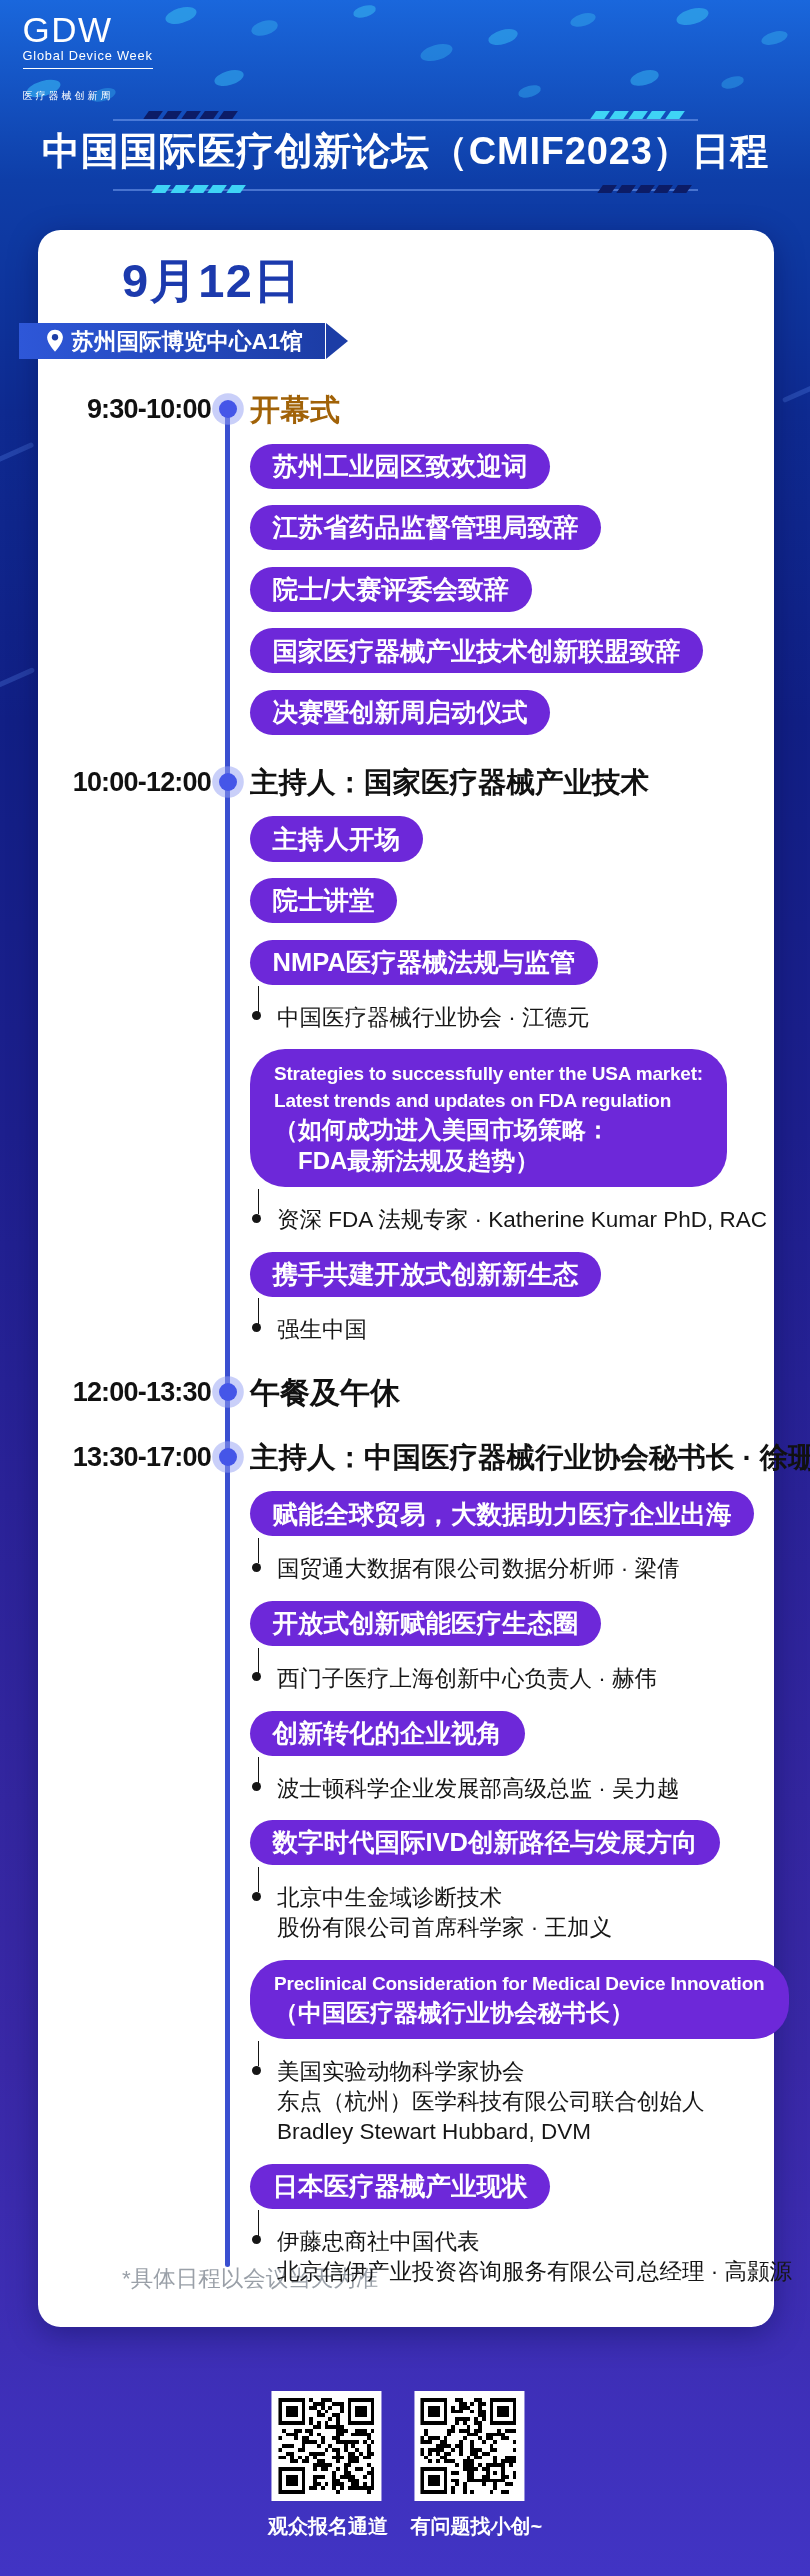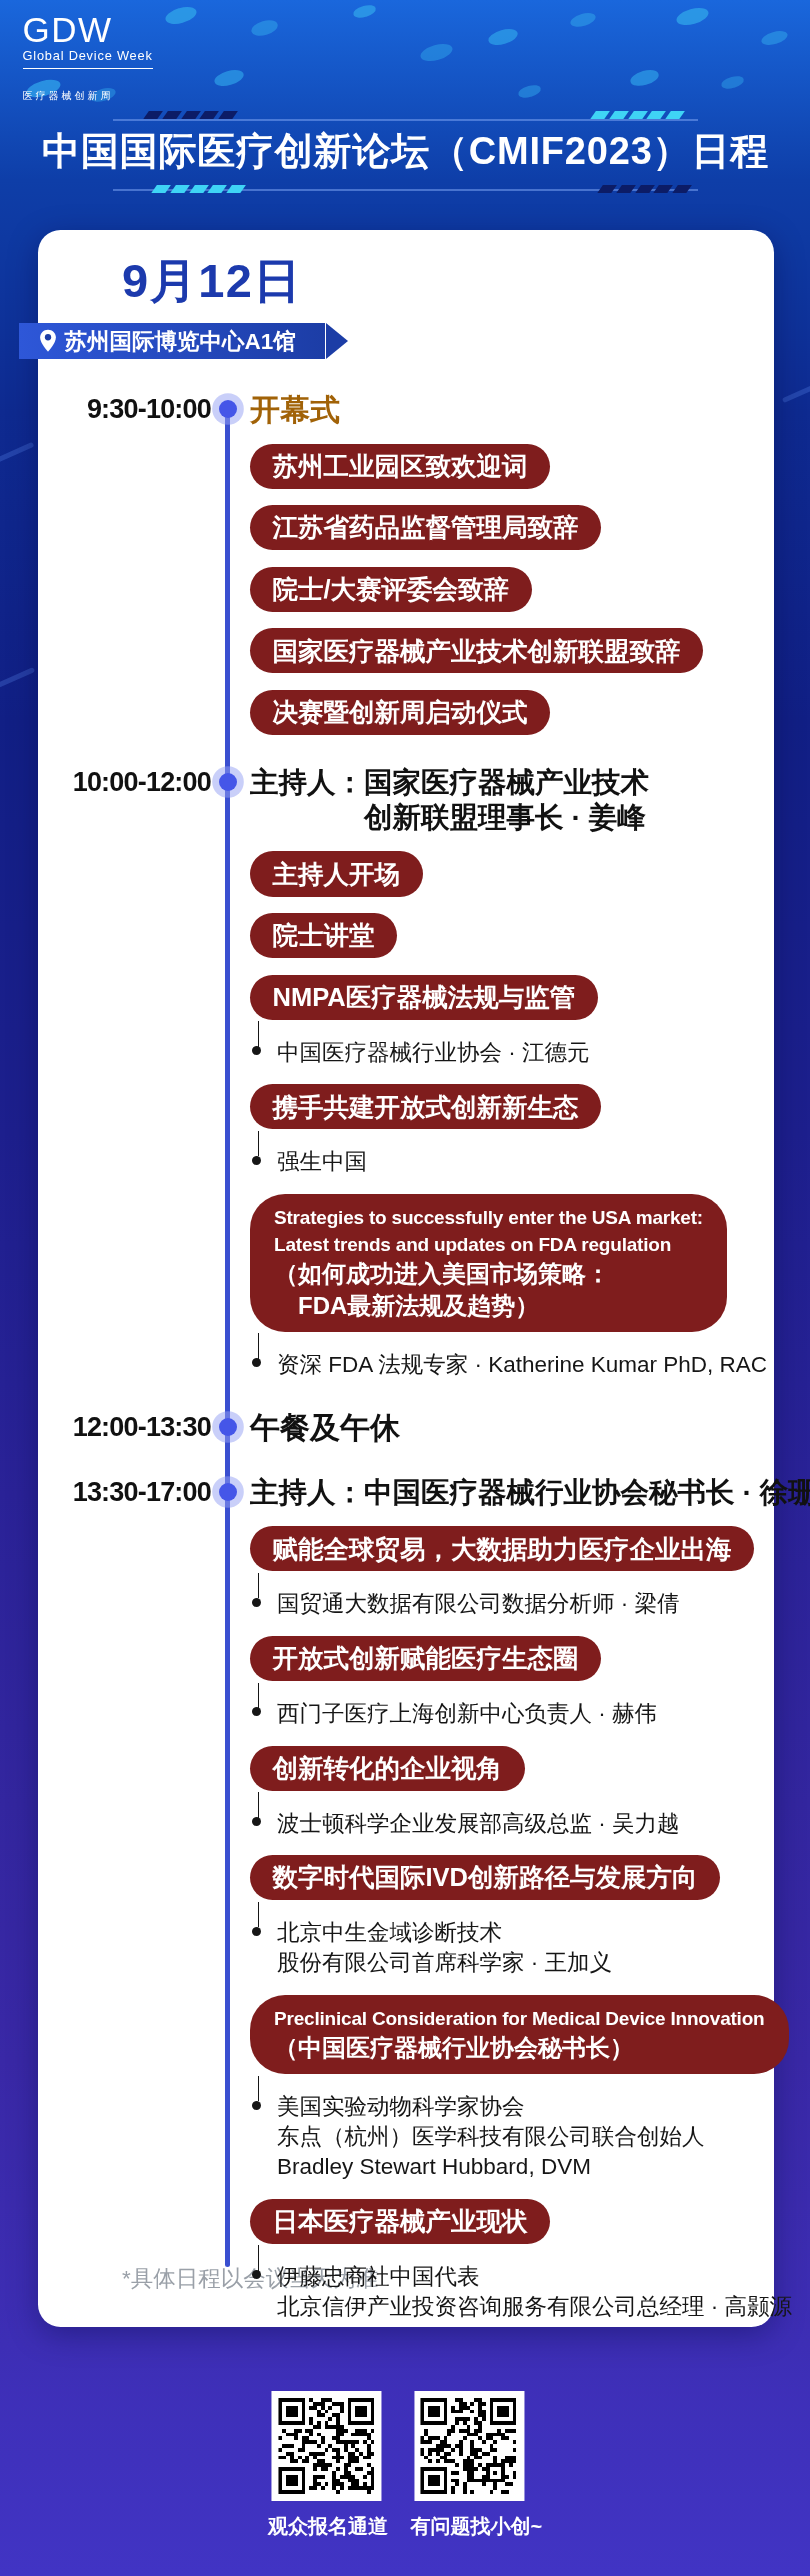--- a/index.html
+++ b/index.html
@@ -21,41 +21,41 @@
   .slashes{position:absolute;display:flex;gap:5.3px;}
   .slashes i{display:block;width:13.5px;height:8.3px;transform:skewX(-35deg);}
   .slashes.cyan i{background:#3fd4f5;}
   .slashes.navy i{background:#0c1c66;}
   
   .card{position:absolute;left:38px;top:230px;width:736px;height:2097px;background:#fff;
     border-radius:22.5px;overflow:visible;box-shadow:0 7.5px 30px rgba(0,10,60,.35);}
   .date{margin:19.5px 0 0 84px;font-size:47px;font-weight:bold;color:#1c3aad;letter-spacing:1.5px;}
   .ribbon{position:relative;left:-19px;margin-top:10.5px;height:36px;width:306px;display:flex;align-items:center;
     background:linear-gradient(90deg,#2e57d8,#1c3da6);color:#fff;font-size:22.5px;font-weight:bold;
-    padding-left:20px;box-sizing:border-box;gap:7.5px;}
+    padding-left:27px;box-sizing:border-box;gap:7.5px;}
   .ribbon:after{content:'';position:absolute;right:-22.5px;top:0;border-top:18px solid transparent;
     border-bottom:18px solid transparent;border-left:22.5px solid #1c3da6;}
   .pin{flex:0 0 auto;display:block;}
   
   .schedule{position:relative;margin-top:33px;margin-left:12px;}
   .tl-line{position:absolute;left:175px;width:5.3px;background:#3a4fd0;border-radius:3px;z-index:0;}
   .sec{position:relative;display:grid;grid-template-columns:161px 33px 1fr;margin-bottom:30px;z-index:1;}
   .sec-time{grid-column:1;text-align:right;font-size:27px;font-weight:bold;color:#111;
     letter-spacing:-0.8px;line-height:35px;white-space:nowrap;}
   .sec-dotcol{grid-column:2;position:relative;}
   .dot{position:absolute;left:50%;top:8.3px;transform:translateX(-50%);width:18px;height:18px;border-radius:50%;
     background:#4556e8;box-shadow:0 0 0 6.8px rgba(147,159,243,.5);}
   .sec-head{grid-column:3;padding-left:6px;}
   .sec-title{font-size:30px;font-weight:bold;color:#a16207;line-height:35px;}
   .sec-title.dark{color:#111;}
   .host-line{font-size:28.5px;font-weight:bold;color:#111;line-height:35px;white-space:nowrap;}
   .host-line.indent{padding-left:114px;}
   .sec-items{grid-column:3;padding-left:6px;}
   .item{margin-top:16.5px;}
-  .pill{display:inline-block;width:max-content;background:#7f1d1d;color:#fff;border-radius:30px;
+  .pill{display:inline-block;width:max-content;background:#6d28d9;color:#fff;border-radius:30px;
     padding:8.3px 22.5px;font-size:25.5px;font-weight:bold;line-height:28.5px;white-space:nowrap;}
   .pill.multi{border-radius:35px;padding:10.5px 24px;}
   .pill .pl-en{font-size:19px;line-height:27px;letter-spacing:-0.2px;}
   .pill .pl-cn{font-size:24px;line-height:31.5px;}
   .speakers{position:relative;margin-top:18px;padding-left:27px;}
   .speakers:before{content:'';position:absolute;left:7.5px;top:-16.5px;width:1.5px;height:25.5px;background:#161616;}
   .speakers:after{content:'';position:absolute;left:2.3px;top:8.3px;width:9px;height:9px;border-radius:50%;background:#161616;}
   .spk-line{font-size:22.5px;color:#161616;line-height:30px;font-weight:500;white-space:nowrap;}
   .note{position:absolute;left:84px;bottom:33px;font-size:22.5px;color:#9aa0a8;}
   
@@ -155,33 +155,32 @@
             <div class="item"><div class="pill">决赛暨创新周启动仪式</div></div>
           </div>
         </div>
         <div class="sec">
           <div class="sec-time">10:00-12:00</div>
           <div class="sec-dotcol">
             <div class="dot"></div>
           </div>
           <div class="sec-head">
             <div class="host-line">主持人：国家医疗器械产业技术</div>
-            <div class="host-line indent">创新联盟理事长 · 姜峰</div>
           </div>
           <div class="sec-items">
             <div class="item"><div class="pill">主持人开场</div></div>
             <div class="item"><div class="pill">院士讲堂</div></div>
             <div class="item"><div class="pill">NMPA医疗器械法规与监管</div><div class="speakers">
                 <div class="spk-line">中国医疗器械行业协会 · 江德元</div>
               </div></div>
+            <div class="item"><div class="pill multi"><div class="pl-en">Strategies to successfully enter the USA market:</div><div class="pl-en">Latest trends and updates on FDA regulation</div><div class="pl-cn">（如何成功进入美国市场策略：</div><div class="pl-cn">　FDA最新法规及趋势）</div></div><div class="speakers">
+                <div class="spk-line">资深 FDA 法规专家 ·  Katherine Kumar PhD, RAC</div>
+              </div></div>
             <div class="item"><div class="pill">携手共建开放式创新新生态</div><div class="speakers">
                 <div class="spk-line">强生中国</div>
-              </div></div>
-            <div class="item"><div class="pill multi"><div class="pl-en">Strategies to successfully enter the USA market:</div><div class="pl-en">Latest trends and updates on FDA regulation</div><div class="pl-cn">（如何成功进入美国市场策略：</div><div class="pl-cn">　FDA最新法规及趋势）</div></div><div class="speakers">
-                <div class="spk-line">资深 FDA 法规专家 ·  Katherine Kumar PhD, RAC</div>
               </div></div>
           </div>
         </div>
         <div class="sec">
           <div class="sec-time">12:00-13:30</div>
           <div class="sec-dotcol">
             <div class="dot"></div>
           </div>
           <div class="sec-head">
             <div class="sec-title dark">午餐及午休</div>

